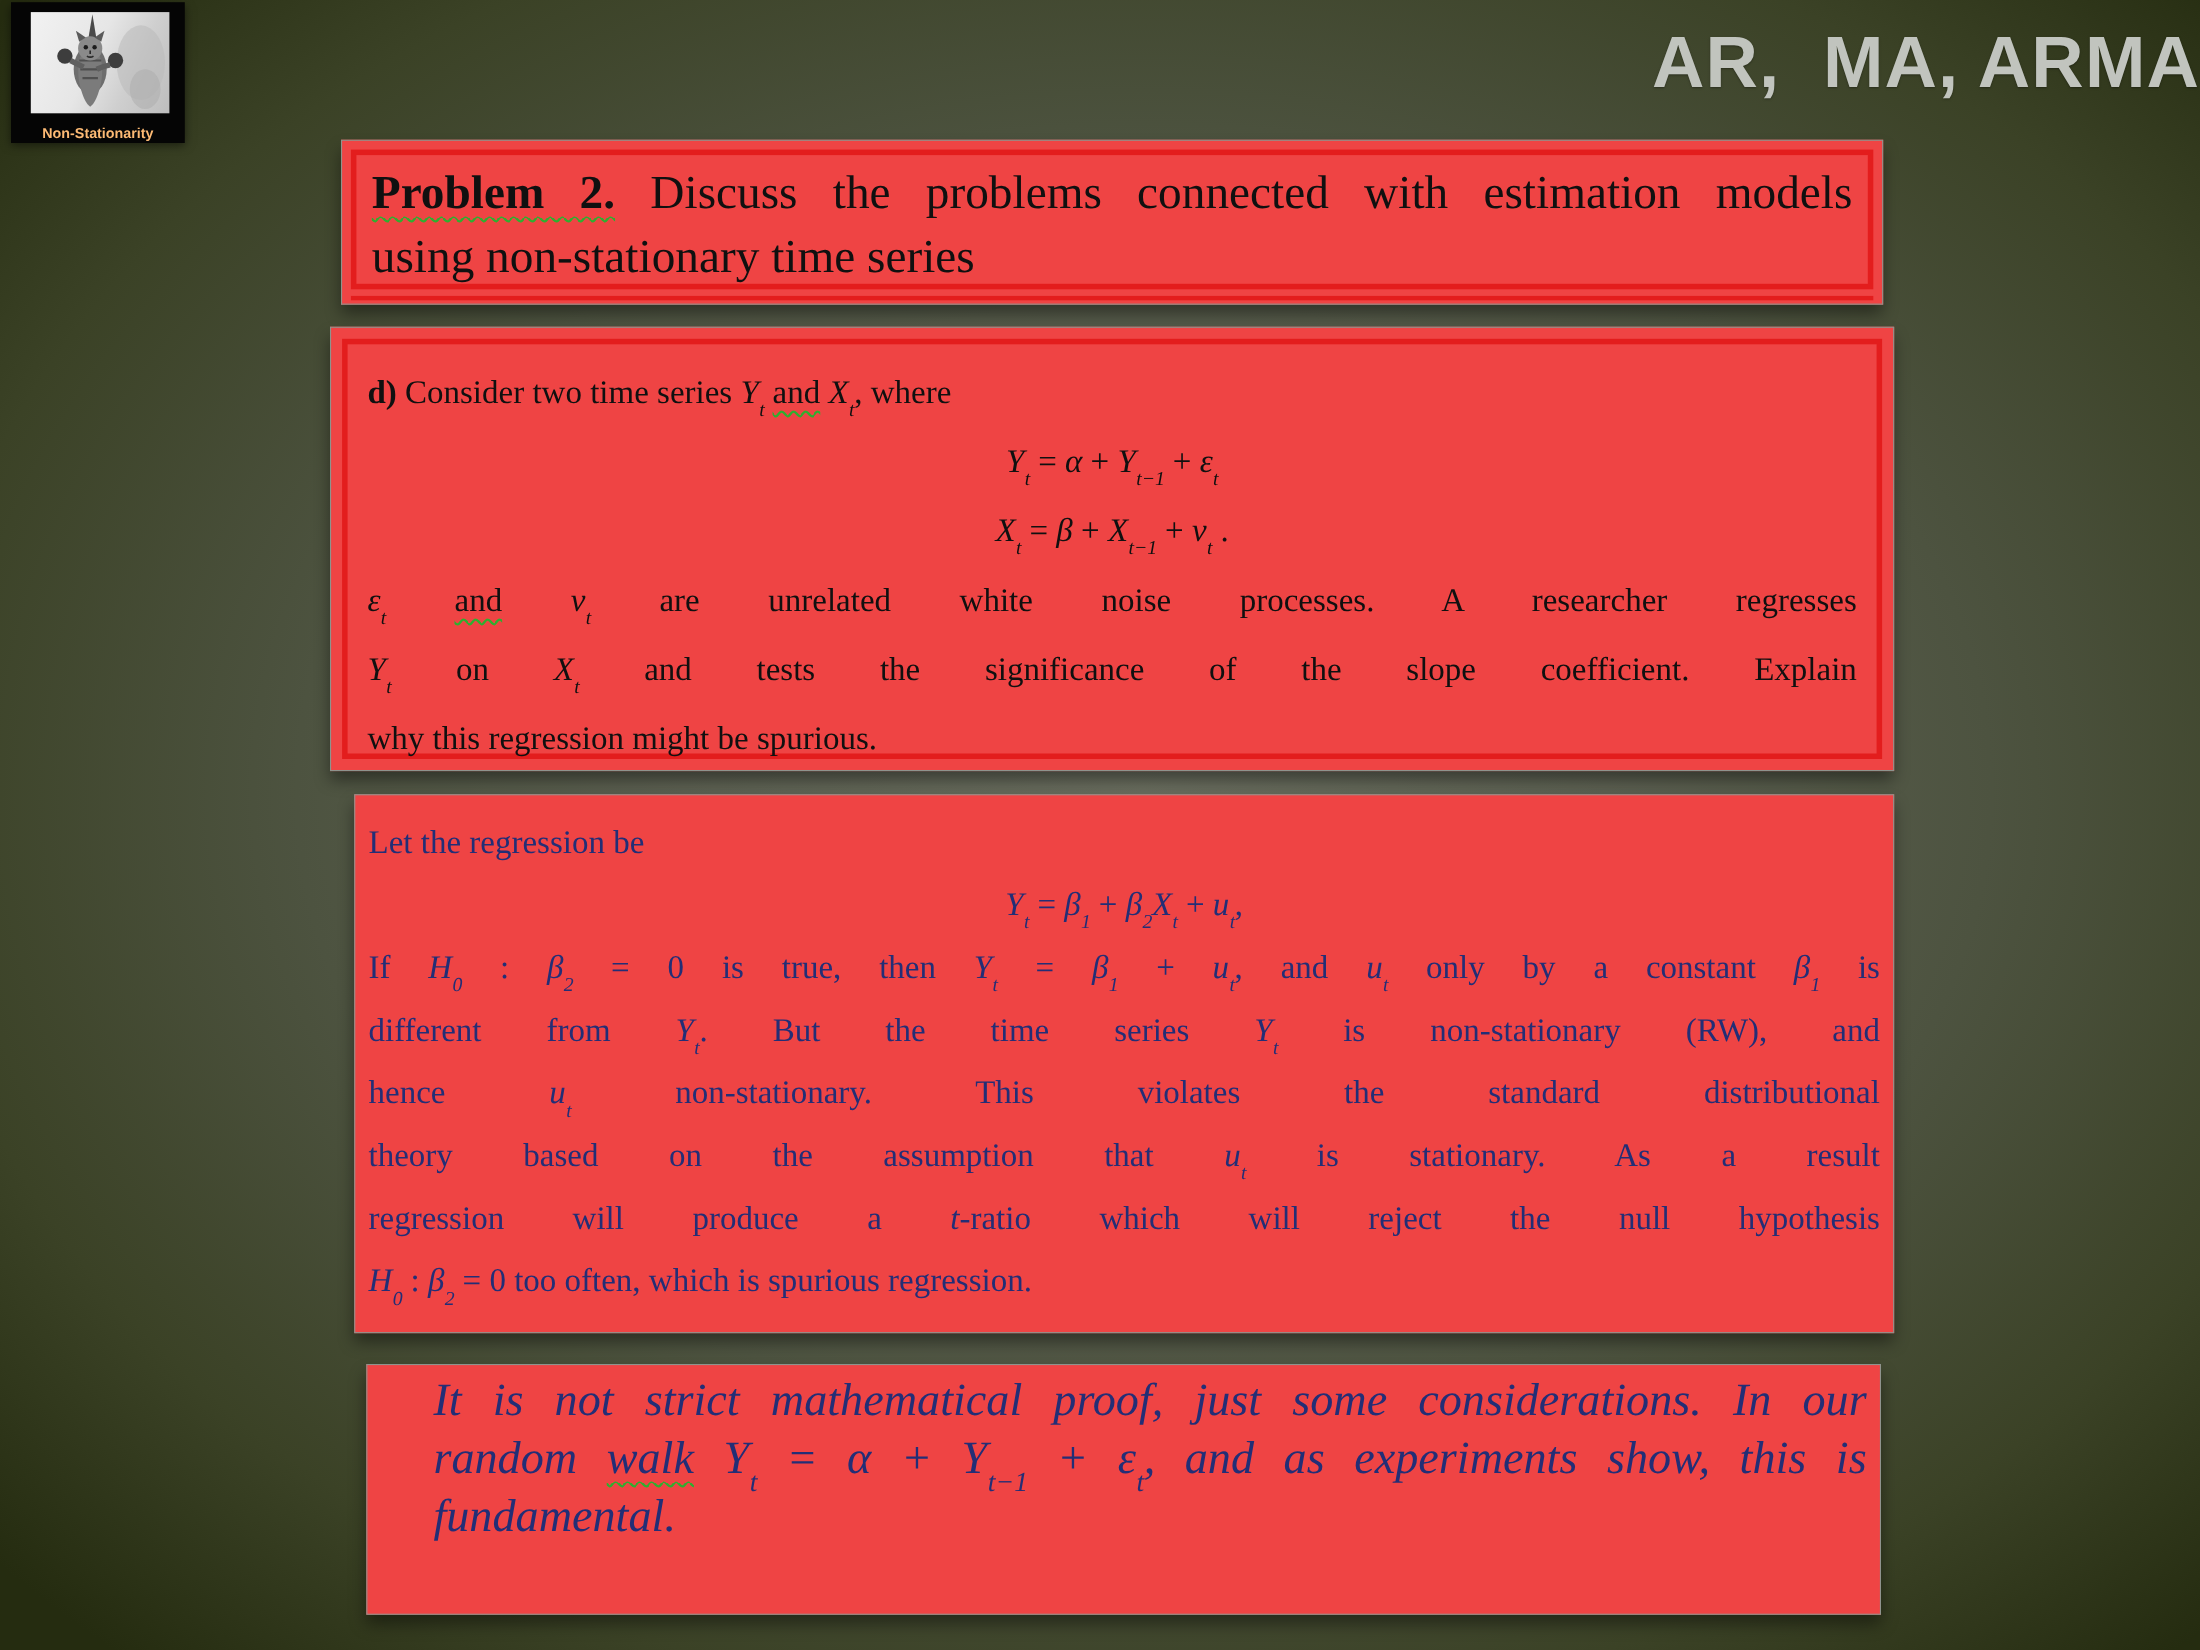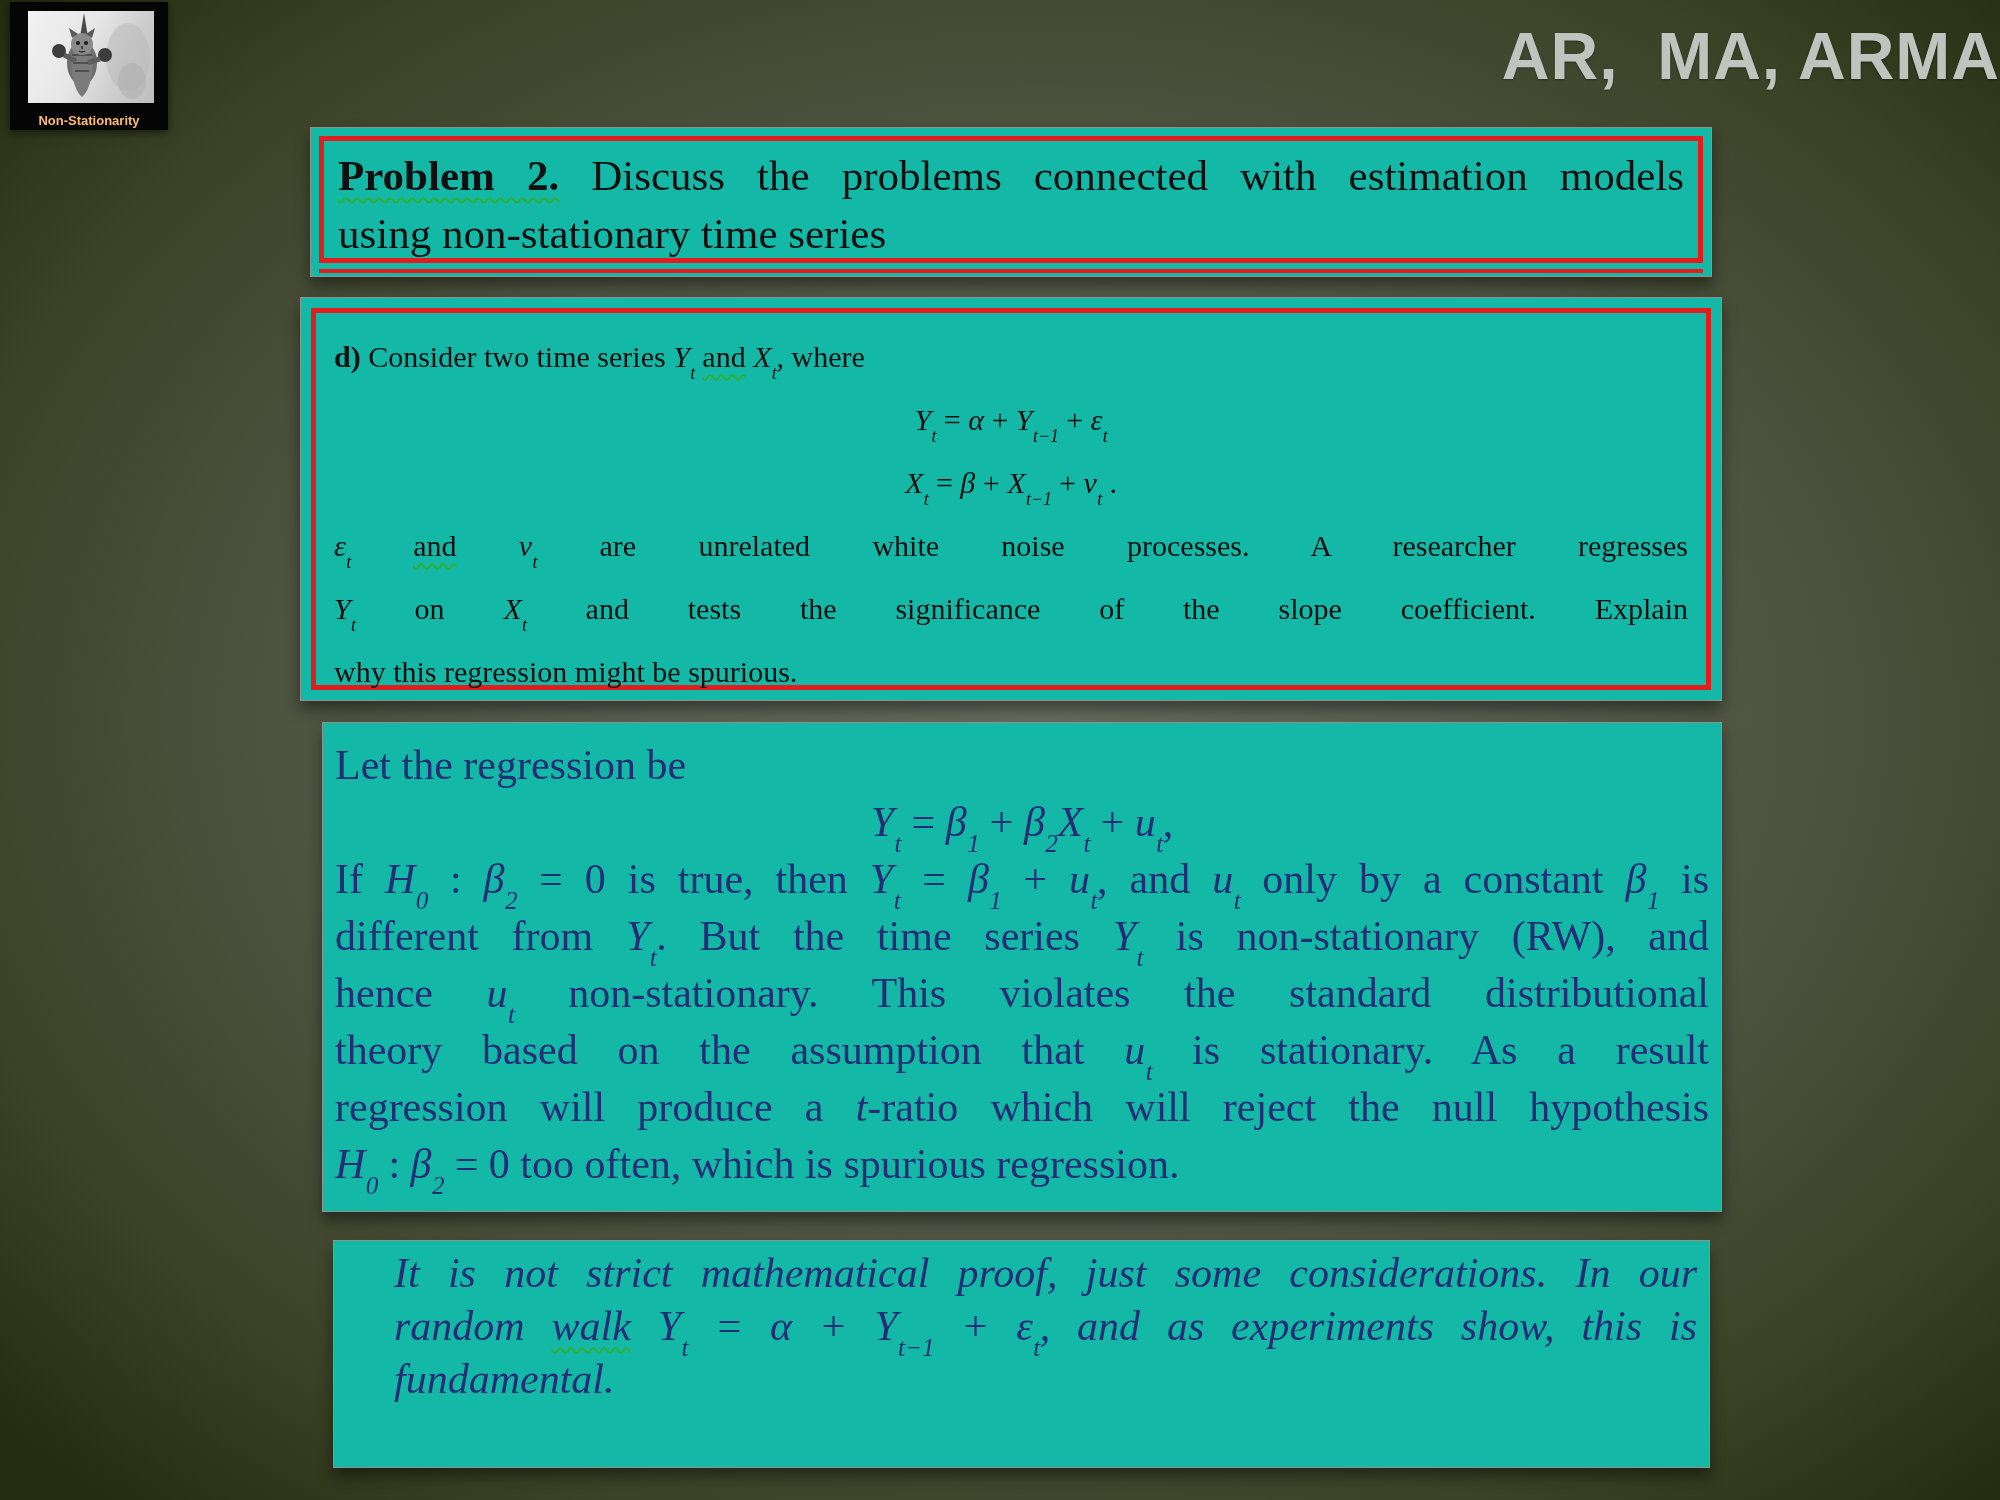--- a/index.html
+++ b/index.html
@@ -30,21 +30,21 @@
   }
   .logo .photo svg{display:block;width:100%;height:100%;}
   .logo .caption{
     position:absolute;left:0;right:0;bottom:2px;text-align:center;
     font-family:"Liberation Sans", sans-serif;font-weight:bold;
     font-size:13px;color:#fdba74;
   }
 
   
   .box{
-    position:absolute;background:#14b8a6;color:#101010;
+    position:absolute;background:#ef4444;color:#101010;
     border:1px solid #8f938d;box-shadow:0 9px 14px rgba(0,0,0,.42);
   }
   .redframe{
     position:absolute;border:5px solid #e31d1d;
   }
   .line{white-space:nowrap;}
   .j{text-align:justify;text-align-last:justify;white-space:normal;}
   .c{text-align:center;}
   sub{font-size:60%;line-height:0;position:relative;top:.28em;left:.02em;}
   .sq{text-decoration:underline;text-decoration-style:wavy;
@@ -60,21 +60,21 @@
 
   
   .box2{left:300px;top:297px;width:1420px;height:402px;}
   .box2 .redframe{left:10px;top:10px;right:10px;bottom:10px;}
   .box2 .content{position:absolute;left:18px;top:12px;right:18px;
       font-size:30px;line-height:63px;}
 
   
   .box3{left:322px;top:722px;width:1398px;height:488px;color:#232e76;}
   .box3 .content{position:absolute;left:12px;top:14px;right:12px;
-      font-size:42px;line-height:57px;}
+      font-size:30px;line-height:57px;}
 
   
   .box4{left:333px;top:1240px;width:1375px;height:226px;color:#232e76;}
   .box4 .content{position:absolute;left:12px;top:6px;right:12px;
       font-size:42px;line-height:53px;font-style:italic;margin-left:48px;}
 </style>
 </head>
 <body>
 
 <div class="logo">

